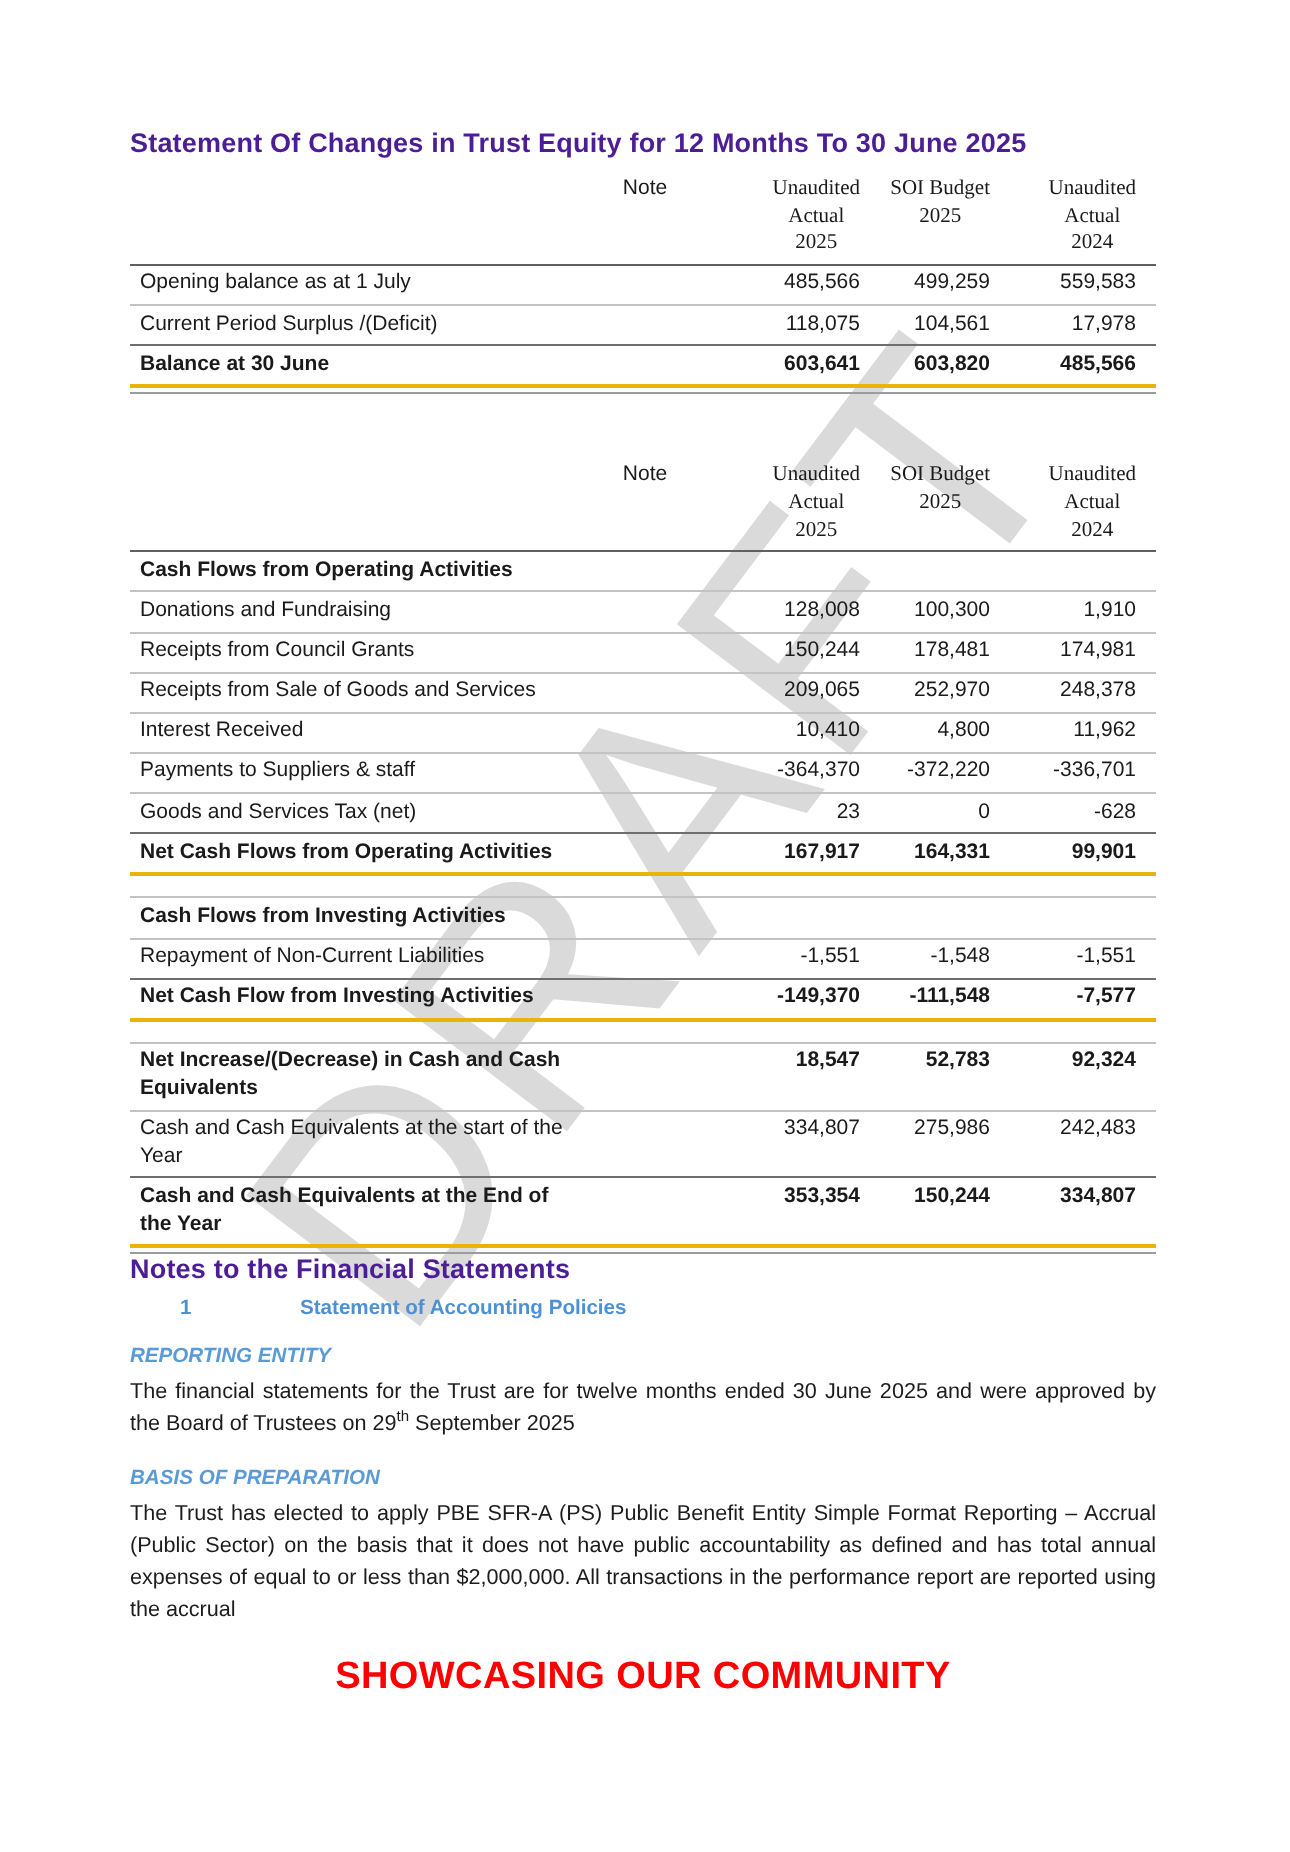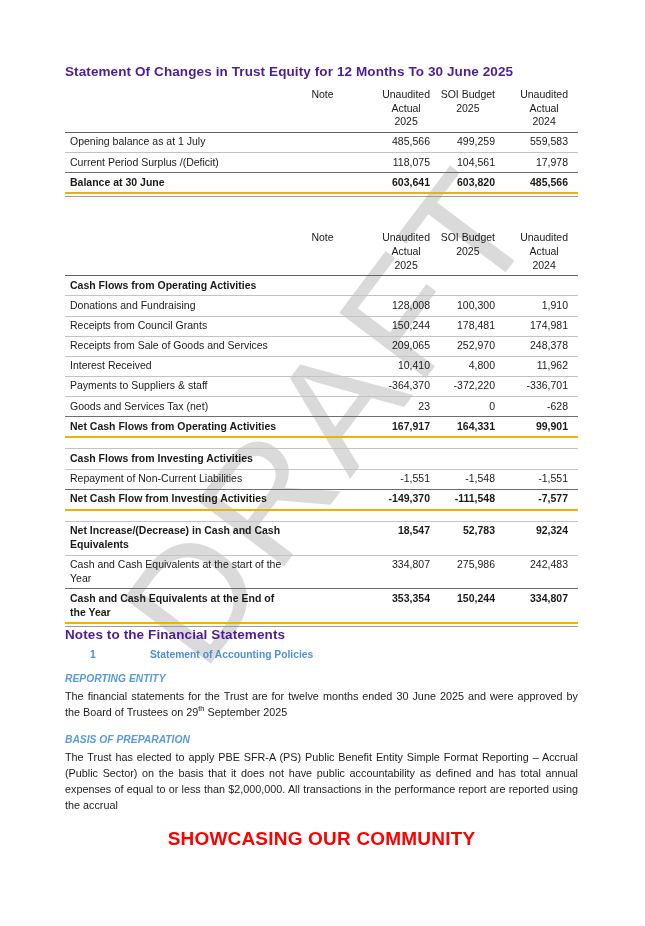--- a/index.html
+++ b/index.html
@@ -20,21 +20,21 @@
   }
   .heading-cashflow { margin-top:27px; }
   .tbl { width:100%; border-collapse:collapse; table-layout:fixed;
          font-size:10.5px; color:#1a1a1a; margin-top:7px; }
   .tbl.cashflow-tbl { margin-top:32px; }
   col.c-label { width:230px; } col.c-note { width:55px; }
   col.c-v1 { width:80px; } col.c-v2 { width:65px; } col.c-v3 { width:83px; }
   .tbl th { font-weight:400; vertical-align:top; padding:2px 0 3px 0; line-height:1.3;
             border-bottom:1px solid #606060;margin-top:18px; }
   .tbl th.h-note { text-align:center; }
-  .tbl th.h-val { text-align:right; }
+  .tbl th.h-val { text-align:right;font-family:Liberation Serif, serif; }
   .tbl th.h-val .stack { display:inline-block; text-align:center; }
   .tbl th.h-val.h-last { padding-right:10px; }
   .tbl td { padding:2.5px 0 3px 0; line-height:1.3; vertical-align:top; }
   .tbl td.cell-label { text-align:left; padding-left:5px; padding-right:4px; }
   .tbl td.cell-val { text-align:right; white-space:nowrap; }
   .tbl td.cell-val.cell-last { padding-right:10px; }
   .tbl tr.row-section td, .tbl tr.row-total td { font-weight:700; }
   .tbl tr.b-light > td { border-bottom:1px solid #c3c3c3; }
   .tbl tr.b-dark  > td { border-bottom:1px solid #6e6e6e; }
   .tbl tr.b-heavy > td { border-bottom:2px solid #eab308; }

